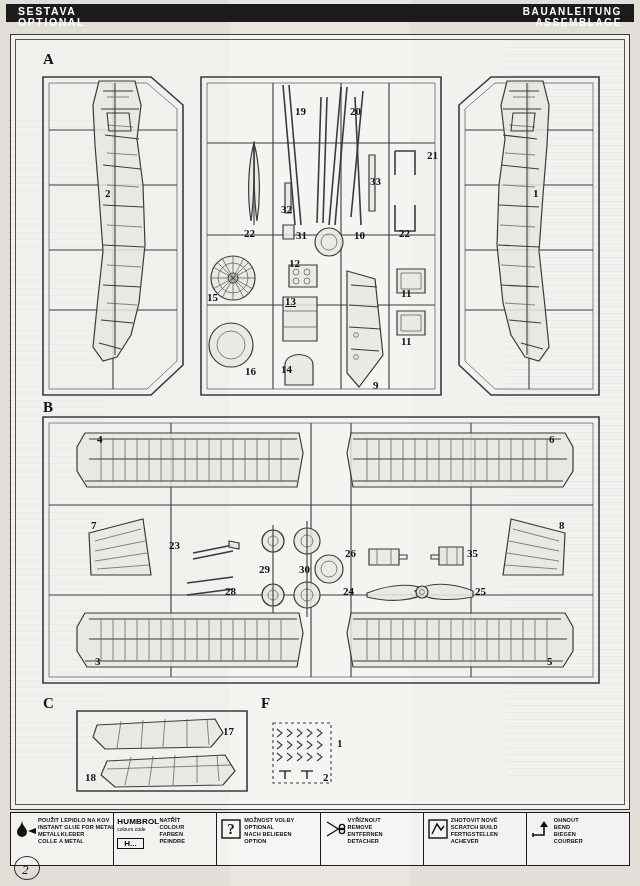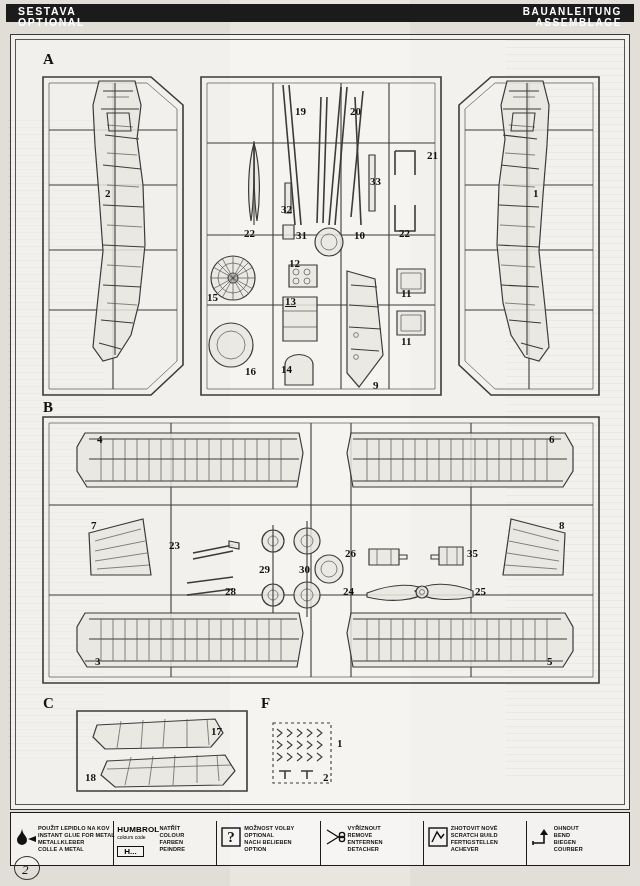--- a/index.html
+++ b/index.html
@@ -125,21 +125,20 @@
   }
   .lcell {
     flex: 1 1 0;
     border-right: 1px solid #1b1b1b;
     box-sizing: border-box;
     padding: 4px 2px 2px 3px;
     display: flex;
     align-items: flex-start;
     gap: 0;
     min-width: 0;
-    margin-top: 8px;
   }
   .lcell:last-child { border-right: none; }
   .lic {
     flex: 0 0 auto;
     width: 24px; height: 24px;
     position: relative;
   }
   .ltext {
     font-size: 5.6px;
     line-height: 7px;
@@ -399,21 +398,21 @@
       <path class="st2" d="M66,676 L236,676 L236,756 L66,756 Z"></path>
 
       <path class="stf" d="M86,690 L204,684 L212,698 L200,712 L94,714 L82,702 Z"></path>
       <path class="sthin" d="M110,686 L106,713 M132,685 L130,713 M154,684 L152,712 M176,684 L176,712 M196,684 L198,710"></path>
 
       <path class="stf" d="M96,726 L214,720 L224,736 L212,750 L104,752 L90,740 Z"></path>
       <path class="sthin" d="M120,722 L114,750 M142,721 L138,750 M164,720 L162,750 M186,720 L186,748 M206,720 L208,746"></path>
       <path class="sthin" d="M96,734 L220,730"></path>
     </svg>
 
-    <div class="num" style="left:200px; top:690px;text-align:right;">17</div>
+    <div class="num" style="left:212px; top:690px;text-align:right;">17</div>
     <div class="num" style="left:74px;  top:736px;">18</div>
 
     <div class="sec-label" style="left:250px; top:660px;">F</div>
 
     <svg width="620" height="776">
       <path class="st" d="M262,688 L320,688 L320,748 L262,748 Z" stroke-dasharray="3,3"></path>
 
       <g class="st">
         <path d="M266,694 l5,4 -5,4"></path>
           <path d="M276,694 l5,4 -5,4"></path>

